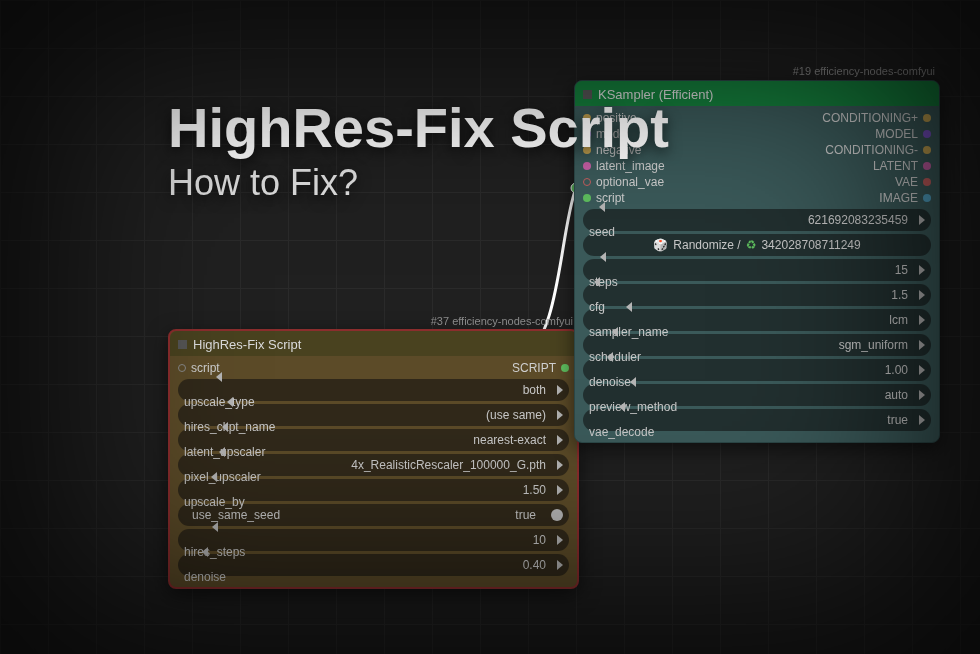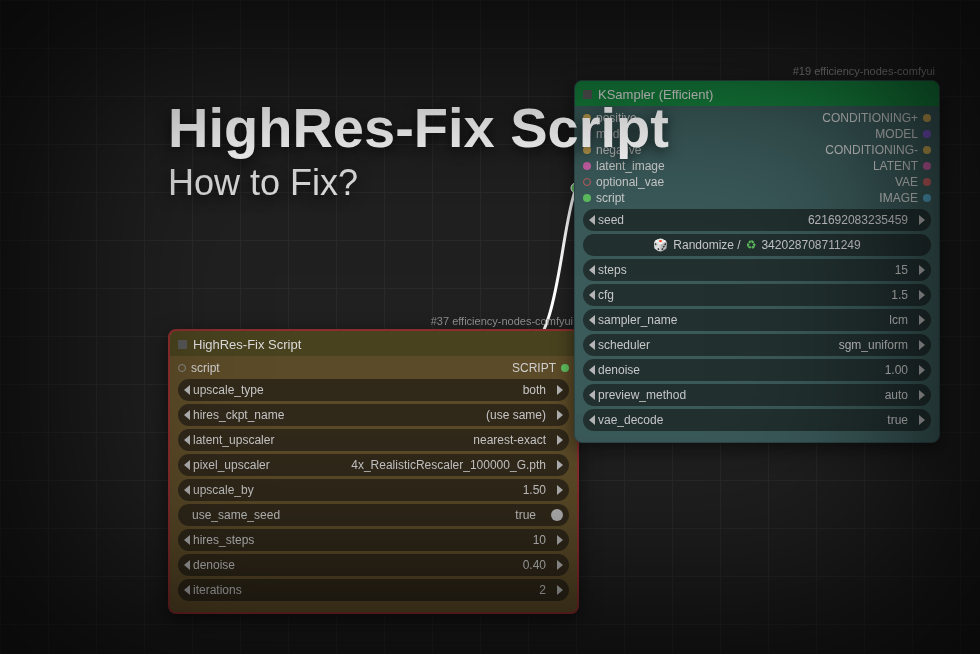--- a/index.html
+++ b/index.html
@@ -14,21 +14,21 @@
     .overlay-title { position:absolute; left:168px; top:95px; color:#fff; font-weight:700; font-size:56px; text-shadow:0 4px 14px rgba(0,0,0,.7); }
     .overlay-sub   { position:absolute; left:168px; top:162px; color:#e0e0e0; font-weight:400; font-size:36px; text-shadow:0 4px 14px rgba(0,0,0,.7); }
     
     .node { position:absolute; border-radius:8px; padding:0; color:#cfcfcf; font-size:12px; }
     .node-tag { position:absolute; right:4px; top:-16px; font-size:11px; color:#8a8a8a; }
     .node-header { display:flex; align-items:center; gap:6px; padding:6px 8px 4px; font-size:13px; color:#dcdcdc; border-radius:7px 7px 0 0; }
     .header-sq { width:9px; height:9px; background:#555; }
     .node-body { padding:4px 8px 8px; }
     
     .pill { display:flex; align-items:center; justify-content:space-between; background:rgba(15,15,15,.55); border-radius:11px; height:22px; margin:3px 0; padding:0 4px; color:#c8c8c8; }
-    .pill .lbl { display:flex; align-items:center; gap:3px; padding-left:2px; font-size:12px; }
+    .pill .lbl { display:flex; align-items:center; gap:13px; padding-left:2px; font-size:12px;flex-direction:column; }
     .pill .val { display:flex; align-items:center; gap:11px; padding-right:2px; font-size:12px; }
     .pill .tri { width:0; height:0; }
     .tri-l { border-top:5px solid transparent; border-bottom:5px solid transparent; border-right:6px solid #b5b5b5; }
     .tri-r { border-top:5px solid transparent; border-bottom:5px solid transparent; border-left:6px solid #b5b5b5; }
     .pill.toggle .knob { width:12px; height:12px; border-radius:50%; background:#b8b8b8; margin-left:4px; }
     
     .port-row { display:flex; justify-content:space-between; align-items:center; font-size:12px; padding:1px 0; color:#cfcfcf; }
     .port-left { display:flex; align-items:center; gap:5px; }
     .port-right{ display:flex; align-items:center; gap:5px; }
     .dot { width:8px; height:8px; border-radius:50%; }
@@ -144,30 +144,20 @@
     <div class="pill">
         <span class="lbl">
           <span class="tri tri-l"></span>
           <span>denoise</span>
         </span>
         <span class="val">
           <span>0.40</span>
           <span class="tri tri-r"></span>
         </span>
       </div>
-    <div class="pill">
-        <span class="lbl">
-          <span class="tri tri-l"></span>
-          <span>iterations</span>
-        </span>
-        <span class="val">
-          <span>2</span>
-          <span class="tri tri-r"></span>
-        </span>
-      </div>
   </div>
 </div>
 
 <div class="node node-ks">
   <div class="node-tag">#19 efficiency-nodes-comfyui</div>
   <div class="node-header">
     <div class="header-sq"></div>
     <span>KSampler (Efficient)</span>
   </div>
   <div class="node-body">

